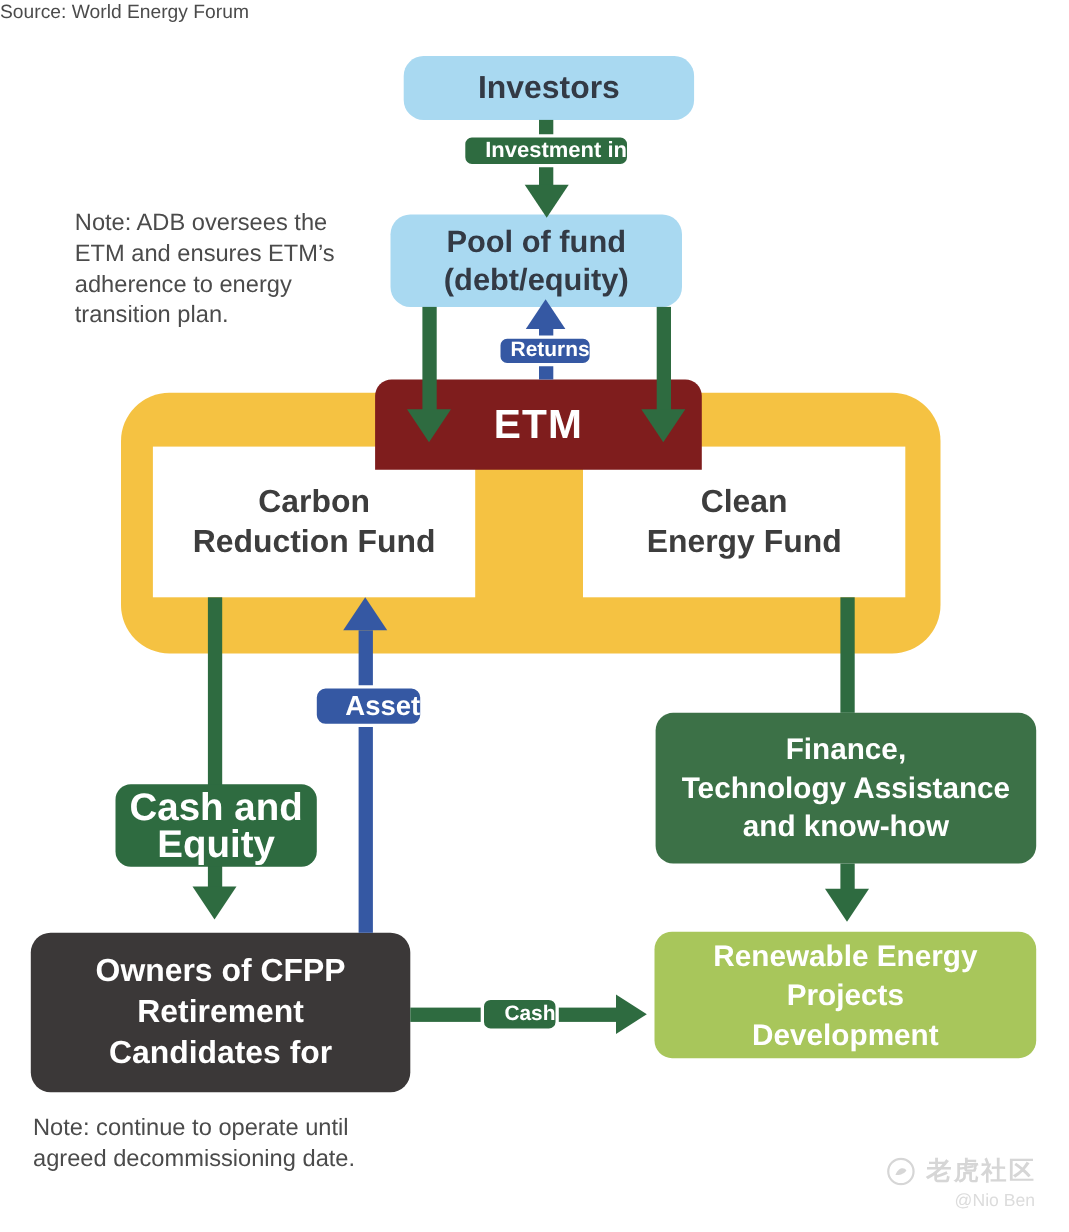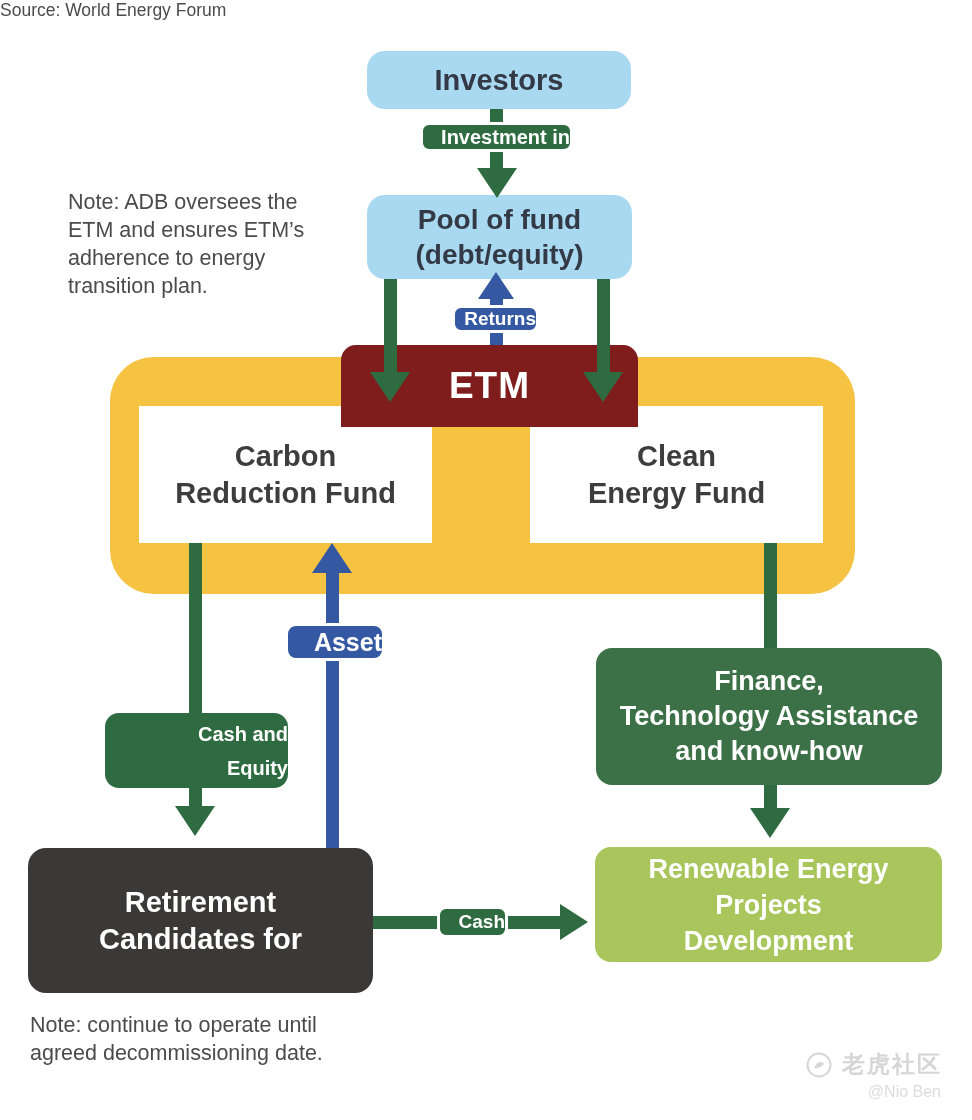--- a/index.html
+++ b/index.html
@@ -18,21 +18,21 @@
     align-items:center;justify-content:center;
     text-align:center;font-weight:bold;
   }
   .box-blue{background:#A9D9F1;color:#333A45;border-radius:18px;}
   .box-white{background:#ffffff;color:#3D3D3D;}
   .box-darkgreen{background:#3C7147;color:#ffffff;border-radius:16px;}
   .box-lightgreen{background:#A8C65B;color:#ffffff;border-radius:16px;}
   .box-dark{background:#3B3838;color:#ffffff;border-radius:18px;}
 
   #investors{left:367px;top:51px;width:264px;height:58px;font-size:29px;z-index:2;}
-  #pool{left:367px;top:195px;width:265px;height:84px;font-size:28px;line-height:35px;z-index:2;}
+  #pool{left:355px;top:195px;width:265px;height:84px;font-size:28px;line-height:35px;z-index:2;}
   #yellow-wrap{left:110px;top:357px;width:745px;height:237px;background:#F5C242;border-radius:44px;z-index:1;}
   #etm{left:341px;top:345px;width:297px;height:82px;background:#7f1d1d;color:#ffffff;
        border-radius:15px 15px 0 0;font-size:37px;letter-spacing:1px;z-index:3;}
   #carbon{left:139px;top:406px;width:293px;height:137px;font-size:29px;line-height:37px;z-index:2;}
   #clean{left:530px;top:406px;width:293px;height:137px;font-size:29px;line-height:37px;z-index:2;}
   #finance{left:596px;top:648px;width:346px;height:137px;font-size:27px;line-height:35px;z-index:2;}
   #owners{left:28px;top:848px;width:345px;height:145px;font-size:29px;line-height:37px;z-index:2;}
   #renewable{left:595px;top:847px;width:347px;height:115px;font-size:27px;line-height:36px;z-index:2;}
 
   
@@ -54,22 +54,22 @@
   }
   .badge-green{background:#2E6B40;border:3px solid #ffffff;}
   .badge-blue{background:#3558A3;border:3px solid #ffffff;}
   #badge-investment{left:420px;top:122px;width:147px;height:24px;font-size:20px;}
   #badge-returns{left:452px;top:305px;width:81px;height:22px;font-size:19px;}
   #badge-asset{left:285px;top:623px;width:94px;height:32px;font-size:25px;border-radius:11px;}
   #badge-cash{left:437px;top:906px;width:65px;height:26px;font-size:19px;}
   #badge-cash-equity{
     position:absolute;z-index:5;left:105px;top:713px;width:183px;height:75px;
     background:#2E6B40;border-radius:14px;color:#ffffff;font-weight:bold;
-    font-size:20px;line-height:34px;text-align:center;
-    display:flex;flex-direction:column;align-items:flex-end;justify-content:center;
+    font-size:35px;line-height:34px;text-align:center;
+    display:flex;flex-direction:column;align-items:center;justify-content:center;
   }
 
   
   .note{position:absolute;color:#4B4B4B;font-size:21.5px;line-height:28px;z-index:2;}
   #note-adb{left:68px;top:188px;}
   #note-operate{left:30px;top:1011px;}
   #source{left:30px;top:1075px;color:#4B4B4B;font-size:17.5px;z-index:2;}
 
   
   #watermark{position:absolute;right:30px;top:1049px;display:flex;align-items:center;gap:10px;z-index:2;}
@@ -147,20 +147,21 @@
   <div class="node box-darkgreen" id="finance">
     <div>Finance,</div>
     <div>Technology Assistance</div>
     <div>and know-how</div>
   </div>
 
   <div class="vline g abs" style="left:764px;top:785px;height:25px;"></div>
   <div class="head head-down" style="left:750px;top:808px;"></div>
 
   <div class="node box-dark" id="owners">
+    <div>Owners of CFPP</div>
     <div>Retirement</div>
     <div>Candidates for</div>
   </div>
 
   <div class="hline g abs" style="left:373px;top:916px;width:190px;"></div>
   <div class="head head-right" style="left:560px;top:904px;"></div>
   <div class="badge badge-green" id="badge-cash">
     <span>Cash</span>
   </div>
 

